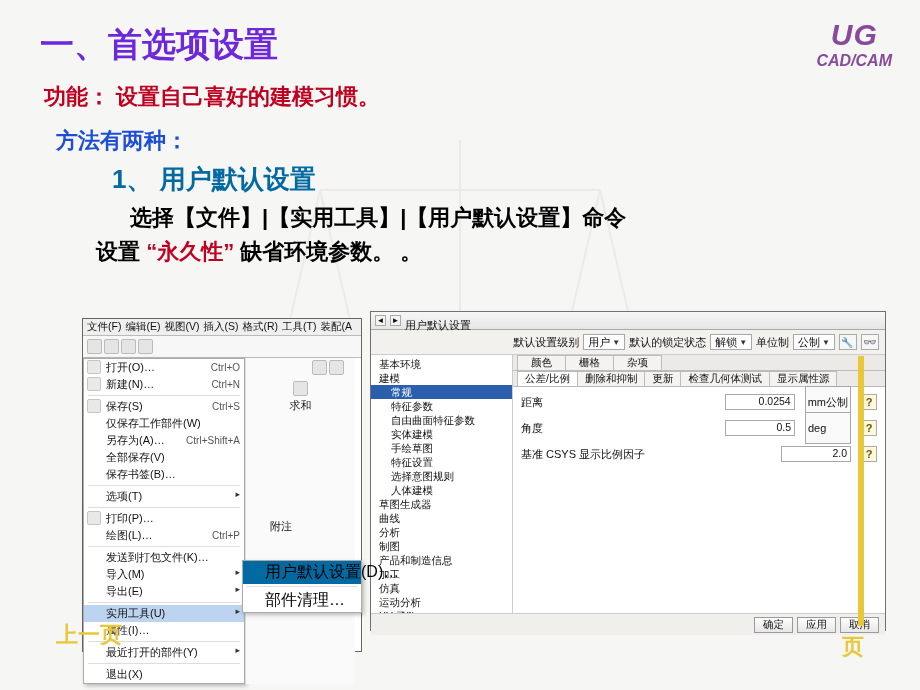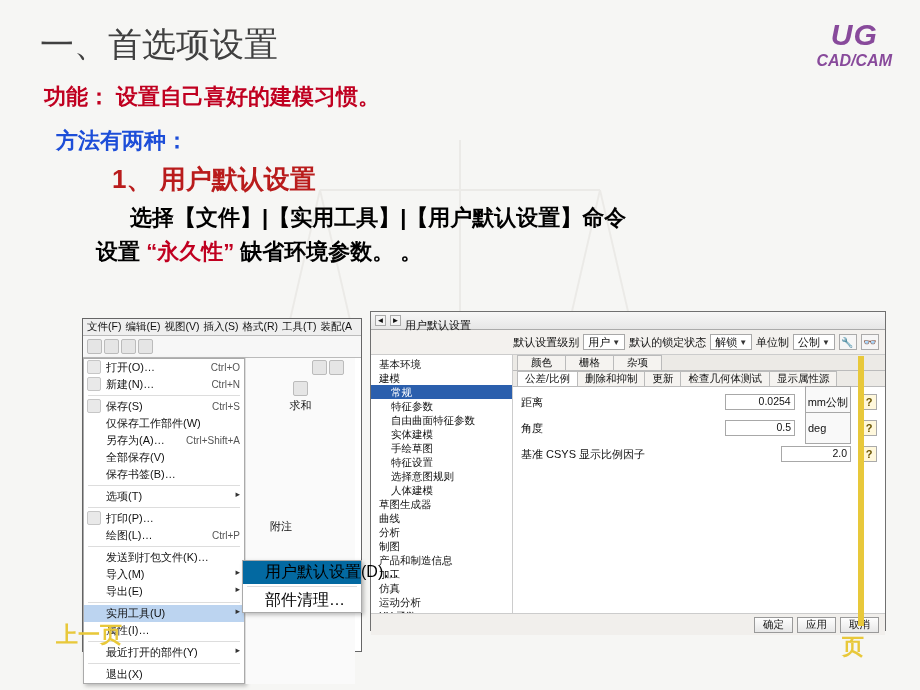--- a/index.html
+++ b/index.html
@@ -8,24 +8,24 @@
   .slide { position: relative; width: 920px; height: 690px; padding: 12px 40px; background: #f6f6f4; }
 
   
   .bg-scale { position: absolute; left: 200px; top: 100px; width: 520px; height: 420px; opacity: .08; pointer-events: none; }
   .bg-scale svg { width: 100%; height: 100%; }
 
   .brand { position: absolute; right: 28px; top: 18px; text-align: center; color: #884a9b; font-style: italic; }
   .brand .ug { font-size: 30px; font-weight: 700; letter-spacing: 1px; }
   .brand .sub { font-size: 16px; font-weight: 700; font-style: italic; }
 
-  .title { color: #404040; font-weight: 400; font-size: 34px; font-family: KaiTi, STKaiti, serif; margin-top: 10px; }
+  .title { color: #6d28d9; font-weight: 700; font-size: 34px; font-family: KaiTi, STKaiti, serif; margin-top: 10px; }
   .func { color: #c00020; font-weight: 700; font-size: 22px; margin-top: 14px; margin-left: 4px; font-family: SimHei, "Microsoft YaHei", sans-serif; }
   .method-lead { color: #1d4ed8; font-weight: 700; font-size: 22px; margin-top: 14px; margin-left: 16px; font-family: SimHei, "Microsoft YaHei", sans-serif; }
-  .step1 { color: #b91c1c; font-weight: 700; font-size: 26px; margin-top: 6px; margin-left: 72px; font-family: SimHei, "Microsoft YaHei", sans-serif; }
+  .step1 { color: #0369a1; font-weight: 700; font-size: 26px; margin-top: 6px; margin-left: 72px; font-family: SimHei, "Microsoft YaHei", sans-serif; }
   .path { color: #000; font-weight: 700; font-size: 22px; margin-top: 6px; margin-left: 90px; font-family: SimHei, "Microsoft YaHei", sans-serif; }
   .desc { color: #000; font-weight: 700; font-size: 22px; margin-top: 4px; margin-left: 56px; font-family: SimHei, "Microsoft YaHei", sans-serif; }
   .desc .perm { color: #c00020; }
 
   .nav-prev { position: absolute; left: 56px; bottom: 40px; color: #e8c83a; font-weight: 700; font-size: 22px; font-family: KaiTi, STKaiti, serif; }
   .nav-next { position: absolute; right: 56px; bottom: 28px; color: #e8c83a; font-weight: 700; font-size: 22px; font-family: KaiTi, STKaiti, serif; }
 
   
   .file-menu { position: absolute; left: 82px; top: 318px; width: 280px; height: 334px; background: #fff; border: 1px solid #666; font-size: 11px; color: #111; }
   .file-menu .menubar { display: flex; align-items: center; gap: 4px; padding: 2px 4px; background: #efefef; border-bottom: 1px solid #bbb; font-size: 10.5px; height: 17px; overflow: hidden; }

